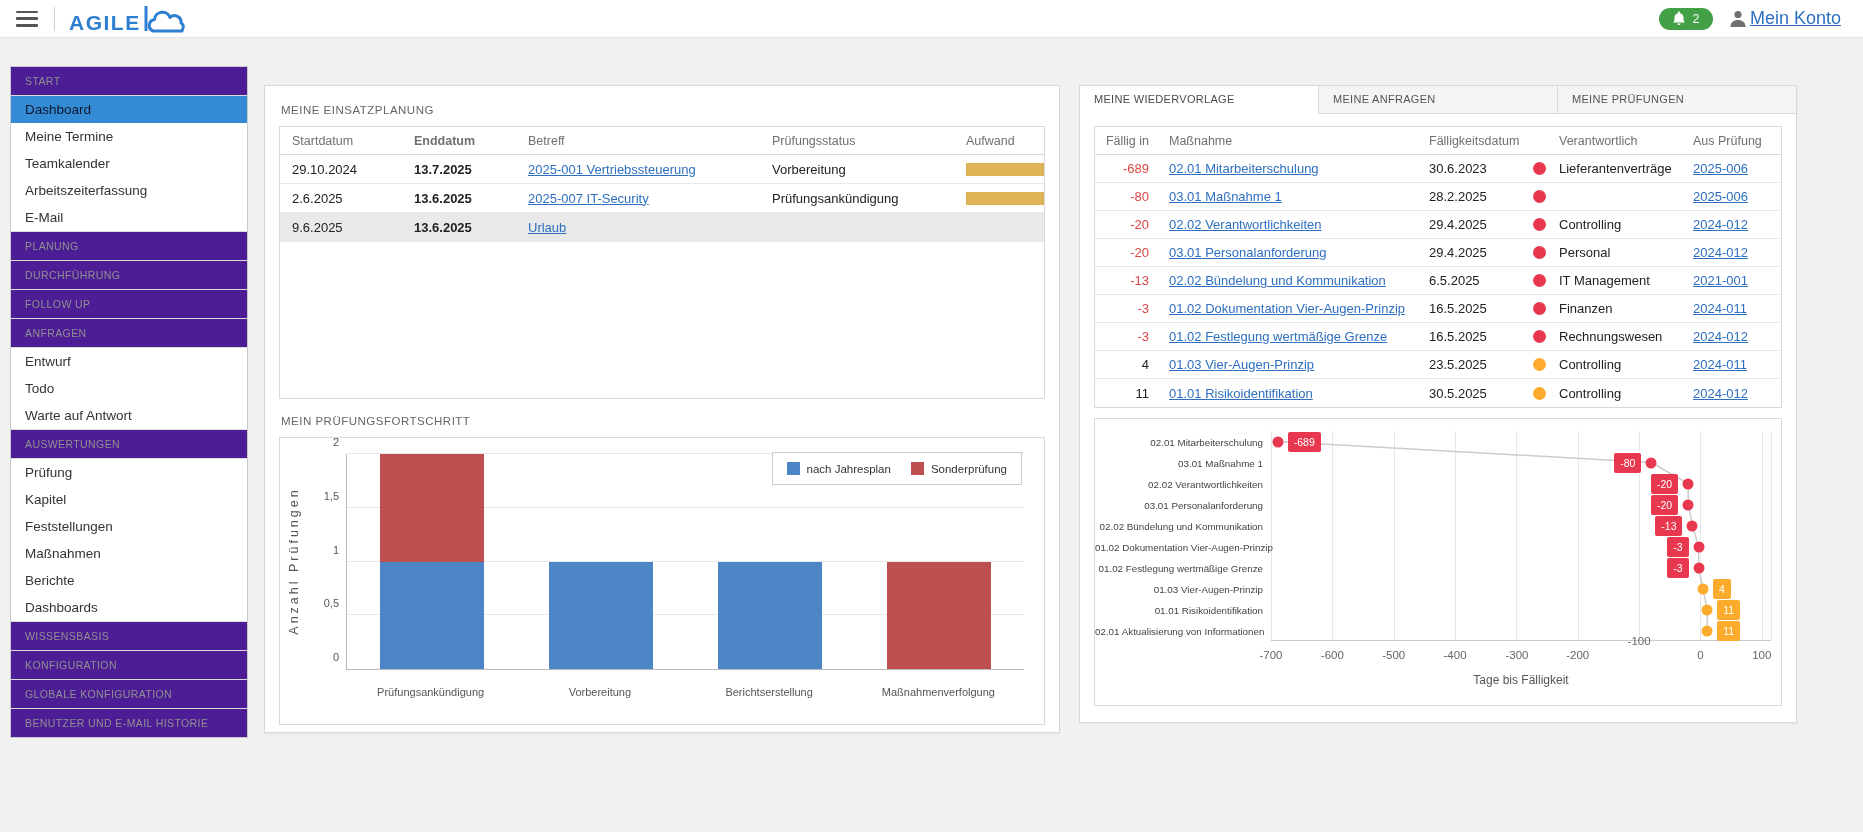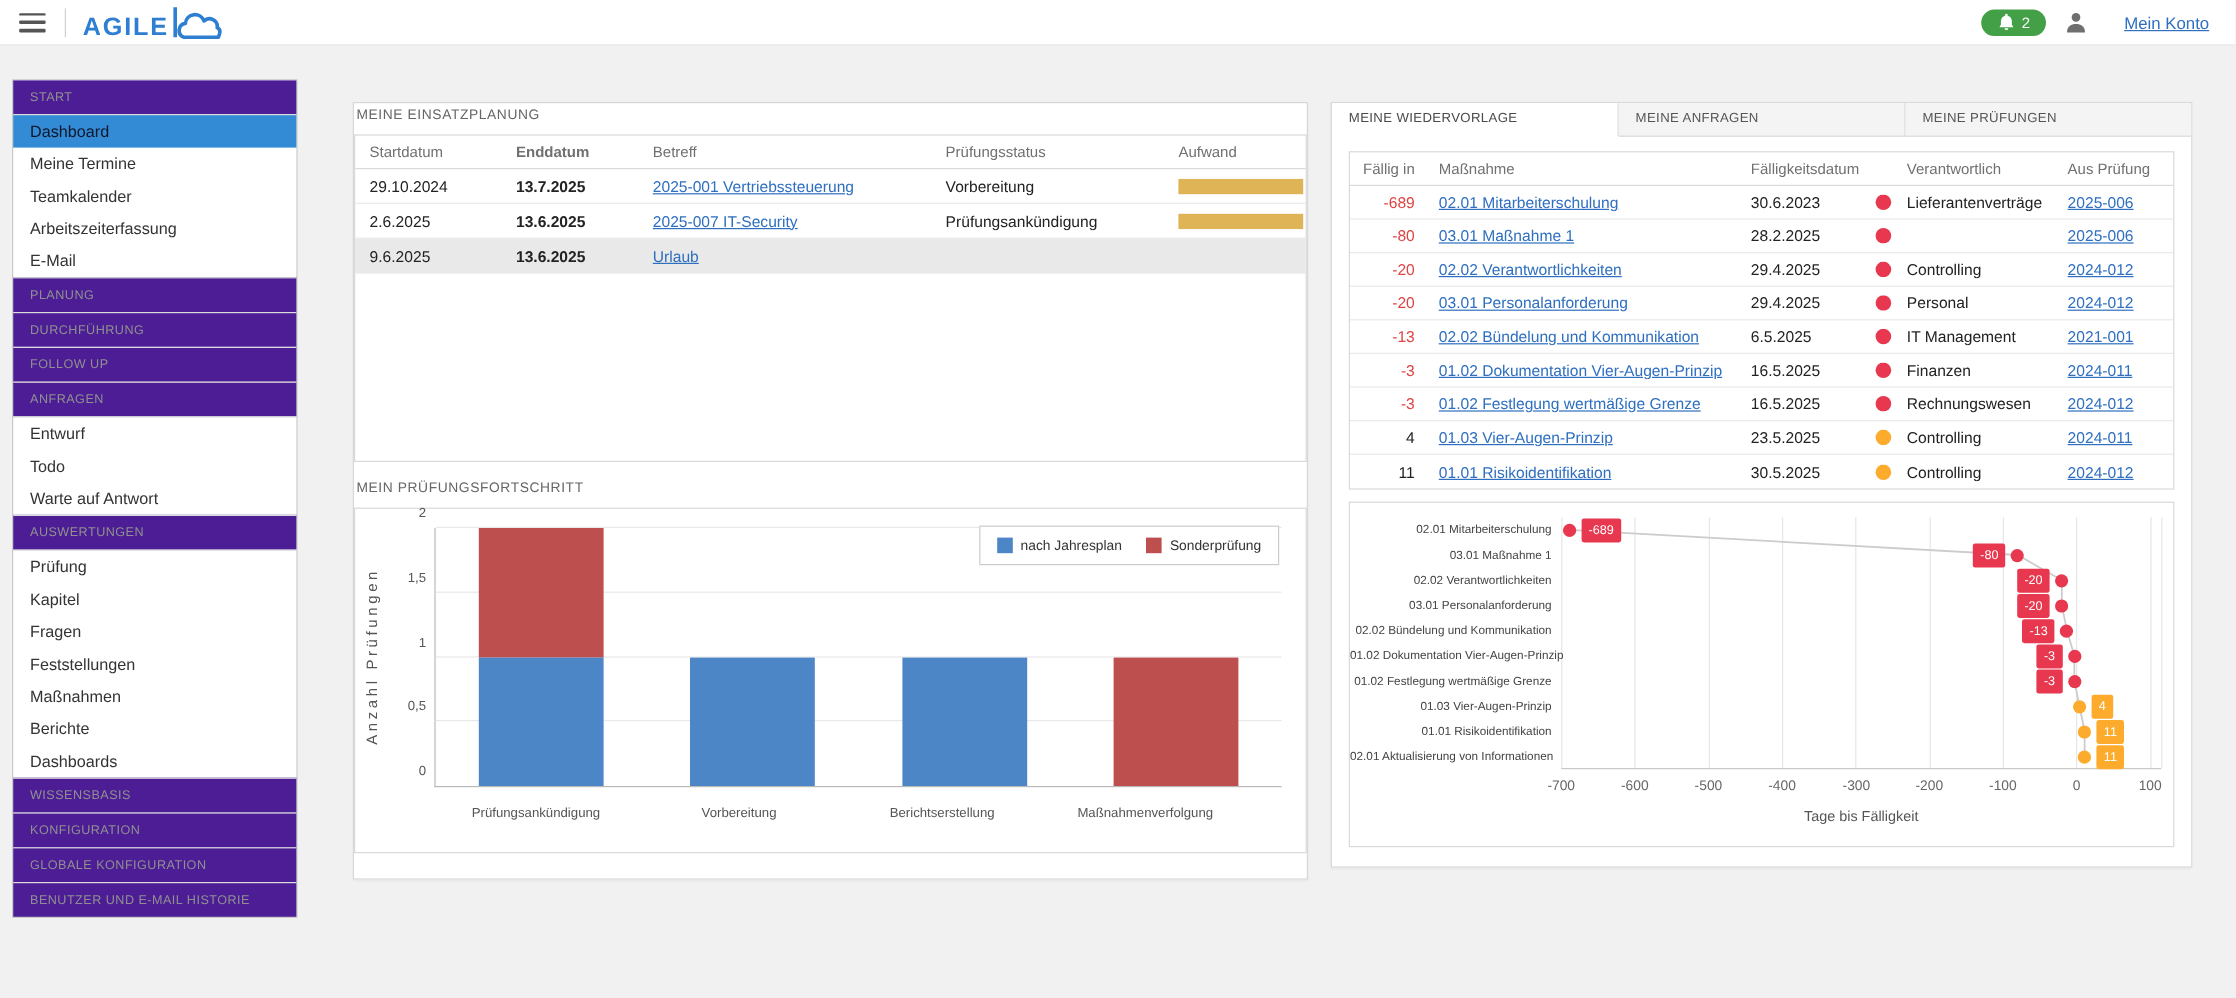--- a/index.html
+++ b/index.html
@@ -10,36 +10,36 @@
   .topbar { height:38px; background:#fff; border-bottom:1px solid #e3e3e3; display:flex; align-items:center; padding:0 22px 0 16px; }
   .hamburger { width:22px; height:16px; display:flex; flex-direction:column; justify-content:space-between; cursor:pointer; }
   .hamburger span { display:block; height:2.5px; background:#555; border-radius:1px; }
   .top-divider { width:1px; height:24px; background:#d0d0d0; margin:0 14px 0 16px; }
   .brand { display:flex; align-items:flex-end; gap:2px; cursor:pointer; }
   .brand-text { font-size:21px; font-weight:bold; letter-spacing:1.5px; color:#2e7ed1; line-height:1; }
   .top-spacer { flex:1; }
   .notif-pill { background:#43a047; border-radius:12px; height:22px; min-width:54px; display:flex; align-items:center; justify-content:center; gap:6px; padding:0 10px; cursor:pointer; }
   .notif-pill .count { color:#fff; font-size:12.5px; }
   .user-ico { margin-left:15px; cursor:pointer; }
-  .account-link { margin-left:30px; font-size:14px; color:#2e6fc0; text-decoration:underline; cursor:pointer; }
+  .account-link { margin-left:2px; font-size:18px; color:#2e6fc0; text-decoration:underline; cursor:pointer; }
 
   
   .content { display:flex; align-items:flex-start; padding:28px 24px 0 10px; }
 
   
   .sidebar { width:238px; background:#fff; border:1px solid #c9c9c9; flex:none; }
   .sb-header { padding:8px 14px; font-size:10.5px; letter-spacing:.4px; color:#909090; background:#4c1d95; border-top:1px solid #dcdcdc; cursor:pointer; }
   .sidebar .sb-header:first-child { border-top:none; }
   .sb-header + .sb-item { border-top:1px solid #dcdcdc; }
   .sb-item { padding:6px 14px; font-size:13.5px; color:#333; cursor:pointer; }
   .sb-item.active { background:#338bd6; color:#0f172a; }
 
   
   .card { background:#fff; border:1px solid #d8d8d8; box-shadow:0 1px 2px rgba(0,0,0,.05); margin-top:19px; }
-  .left-card  { width:796px; height:648px; margin-left:46px; }
+  .left-card  { width:796px; height:648px; margin-left:16px; padding:14px; }
   .right-card { width:718px; height:638px; margin-left:19px; }
   .card-title { font-size:11.5px; letter-spacing:.5px; color:#666; padding:4px 2px 10px 2px; }
   .card-title.t2 { padding-top:16px; }
 
   
   .table-box { border:1px solid #d9d9d9; }
   .t-row { display:flex; align-items:center; border-bottom:1px solid #e9e9e9; }
   .t-row:last-child { border-bottom:none; }
   .t-head { border-bottom:1px solid #d9d9d9; }
   .t-head .cell { color:#707070; font-size:12.5px; }
@@ -151,21 +151,20 @@
         <div class="sb-header">PLANUNG</div>
         <div class="sb-header">DURCHFÜHRUNG</div>
         <div class="sb-header">FOLLOW UP</div>
         <div class="sb-header">ANFRAGEN</div>
         <div class="sb-item">Entwurf</div>
         <div class="sb-item">Todo</div>
         <div class="sb-item">Warte auf Antwort</div>
         <div class="sb-header">AUSWERTUNGEN</div>
         <div class="sb-item">Prüfung</div>
         <div class="sb-item">Kapitel</div>
-        <div class="sb-item">Fragen</div>
         <div class="sb-item">Feststellungen</div>
         <div class="sb-item">Maßnahmen</div>
         <div class="sb-item">Berichte</div>
         <div class="sb-item">Dashboards</div>
         <div class="sb-header">WISSENSBASIS</div>
         <div class="sb-header">KONFIGURATION</div>
         <div class="sb-header">GLOBALE KONFIGURATION</div>
         <div class="sb-header">BENUTZER UND E-MAIL HISTORIE</div>
       </nav>
 
@@ -409,21 +408,21 @@
               <div class="sc-label" style="top: 199.5px;">02.01 Aktualisierung von Informationen</div>
               <div class="sc-dot" style="left: 436.196px; top: 199.5px; background: rgb(253, 171, 45);"></div>
               <div class="sc-box" style="background: rgb(253, 171, 45); top: 199.5px; left: 446.196px;">11</div>
             </div>
             <div class="sc-tick" style="left: 176px; top: 230px;">-700</div>
             <div class="sc-tick" style="left: 237.35px; top: 230px;">-600</div>
             <div class="sc-tick" style="left: 298.699px; top: 230px;">-500</div>
             <div class="sc-tick" style="left: 360.049px; top: 230px;">-400</div>
             <div class="sc-tick" style="left: 422px; top: 230px;">-300</div>
             <div class="sc-tick" style="left: 482.748px; top: 230px;">-200</div>
-            <div class="sc-tick" style="left: 544.098px; top: 230px;">-100</div>
+            <div class="sc-tick" style="left: 544.098px; top: 216px;">-100</div>
             <div class="sc-tick" style="left: 605.448px; top: 230px;">0</div>
             <div class="sc-tick" style="left: 666.798px; top: 230px;">100</div>
             <div class="sc-xlabel" style="left: 426px; top: 254px;">Tage bis Fälligkeit</div>
           </div>
       </div>
     </section>
 
   </div>
 </div>
 

